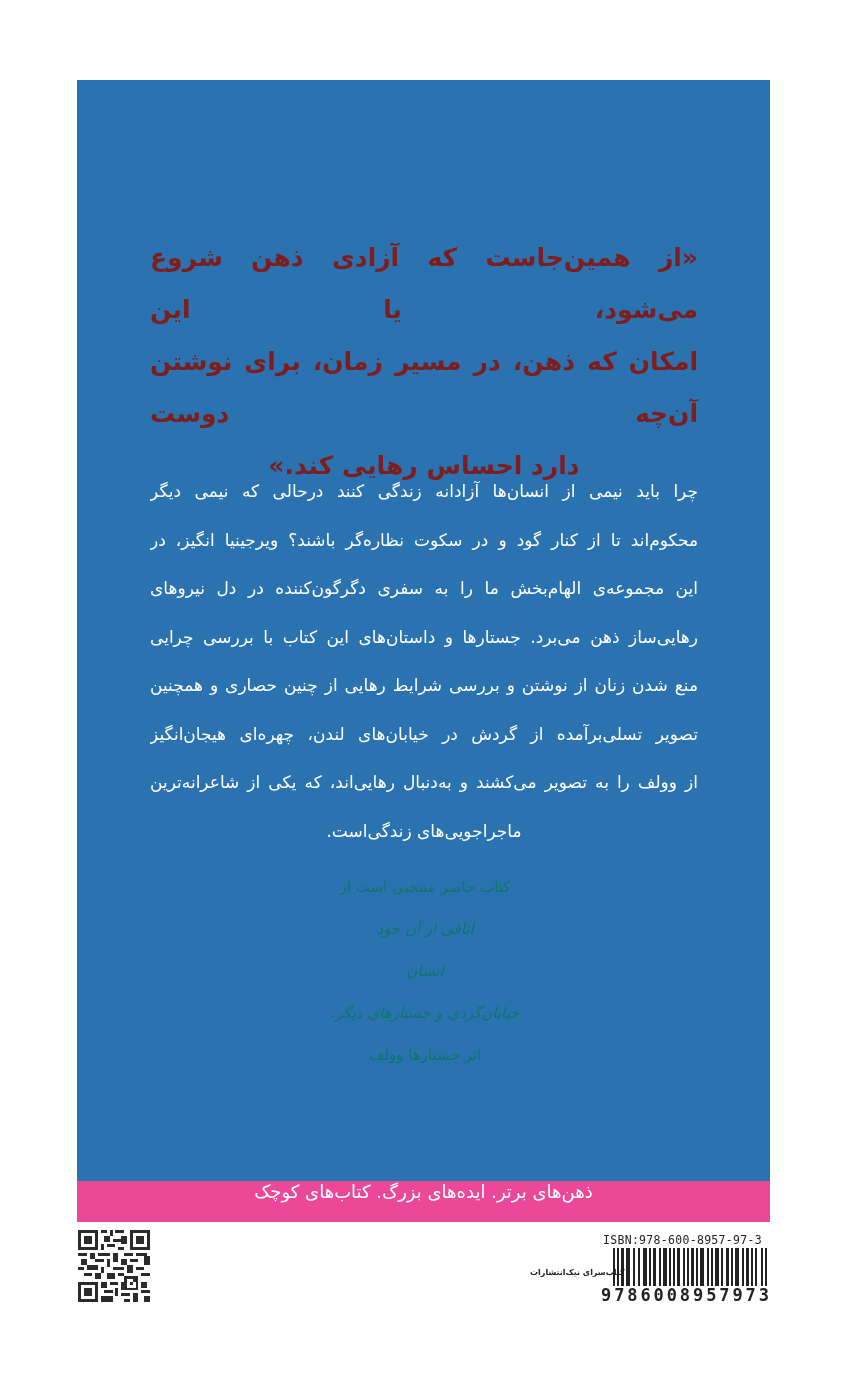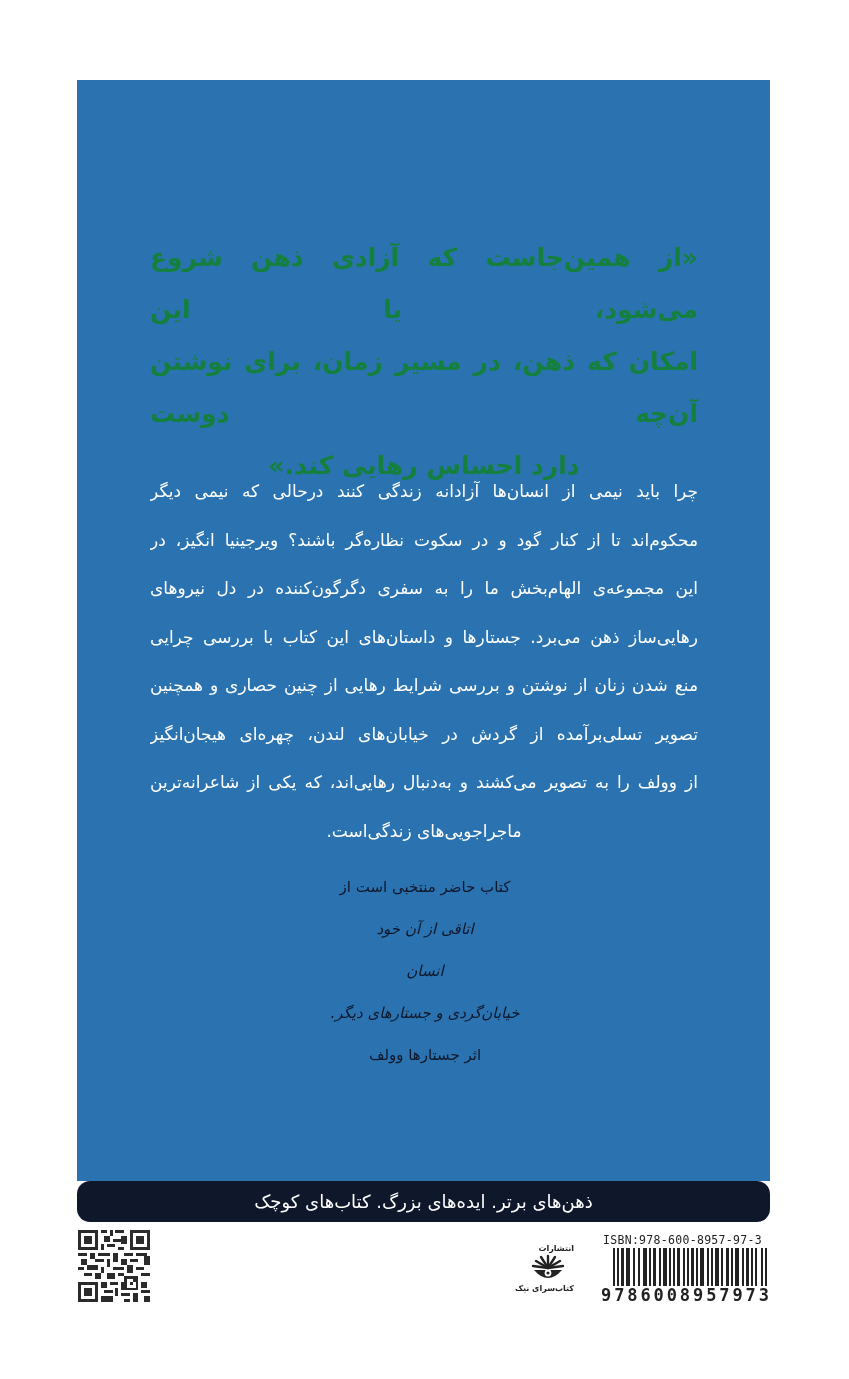--- a/index.html
+++ b/index.html
@@ -8,52 +8,52 @@
       position: relative; overflow: hidden;
       font-family: "DejaVu Sans", sans-serif;
     }
     .cover-panel {
       position: absolute; left: 77px; top: 80px; width: 693px; height: 1101px;
       background: #2a73b0;
     }
     .quote {
       position: absolute; left: 150px; top: 232px; width: 548px;
       direction: rtl; text-align: justify; text-align-last: center;
-      color: #15803d; font-weight: bold; font-size: 25px; line-height: 52px;
+      color: #7f1d1d; font-weight: bold; font-size: 25px; line-height: 52px;
       font-family: "DejaVu Sans", sans-serif;
     }
     .quote .qline { display: block; text-align: justify; text-align-last: justify; }
     .quote .qline.last { text-align-last: center; }
     .body-text {
       position: absolute; left: 150px; top: 467px; width: 548px;
       direction: rtl; color: #ffffff; font-size: 17px; line-height: 48.5px;
       font-family: "DejaVu Sans", sans-serif;
     }
     .body-text .bline { display: block; text-align: justify; text-align-last: justify; white-space: nowrap; overflow: hidden; }
     .body-text .bline.last { text-align-last: center; }
     .credits {
       position: absolute; left: 250px; top: 866px; width: 350px;
-      direction: rtl; text-align: center; color: #0f172a;
+      direction: rtl; text-align: center; color: #0f766e;
       font-size: 15px; line-height: 42px;
       font-family: "DejaVu Sans", sans-serif;
     }
     .credits .cline { display: block; }
     .credits .italic { font-style: italic; }
     .tagline-band {
       position: absolute; left: 77px; top: 1181px; width: 693px; height: 41px;
-      background: #0f172a; color: #ffffff; direction: rtl;
-      display: flex; align-items: center; justify-content: center;
-      font-size: 18px; font-family: "DejaVu Sans", sans-serif; border-radius: 13px;
+      background: #ec4899; color: #ffffff; direction: rtl;
+      display: flex; justify-content: center;
+      font-size: 18px; font-family: "DejaVu Sans", sans-serif;
     }
     .qr-code {
       position: absolute; left: 78px; top: 1230px; width: 72px; height: 72px;
     }
     .publisher-logo {
       position: absolute; left: 530px; top: 1244px; width: 44px; height: 58px;
-      display: flex; flex-direction: column; 
+      display: flex; flex-direction: row; align-items: center;
     }
     .publisher-logo .pub-top, .publisher-logo .pub-bottom {
       font-size: 8px; font-weight: bold; color: #222; direction: rtl; line-height: 10px;
       white-space: nowrap;
     }
     .isbn-label {
       position: absolute; left: 603px; top: 1233px; width: 167px;
       font-family: "DejaVu Sans Mono", monospace; font-size: 11.5px; color: #222;
       letter-spacing: 0.3px; white-space: nowrap;
     }

